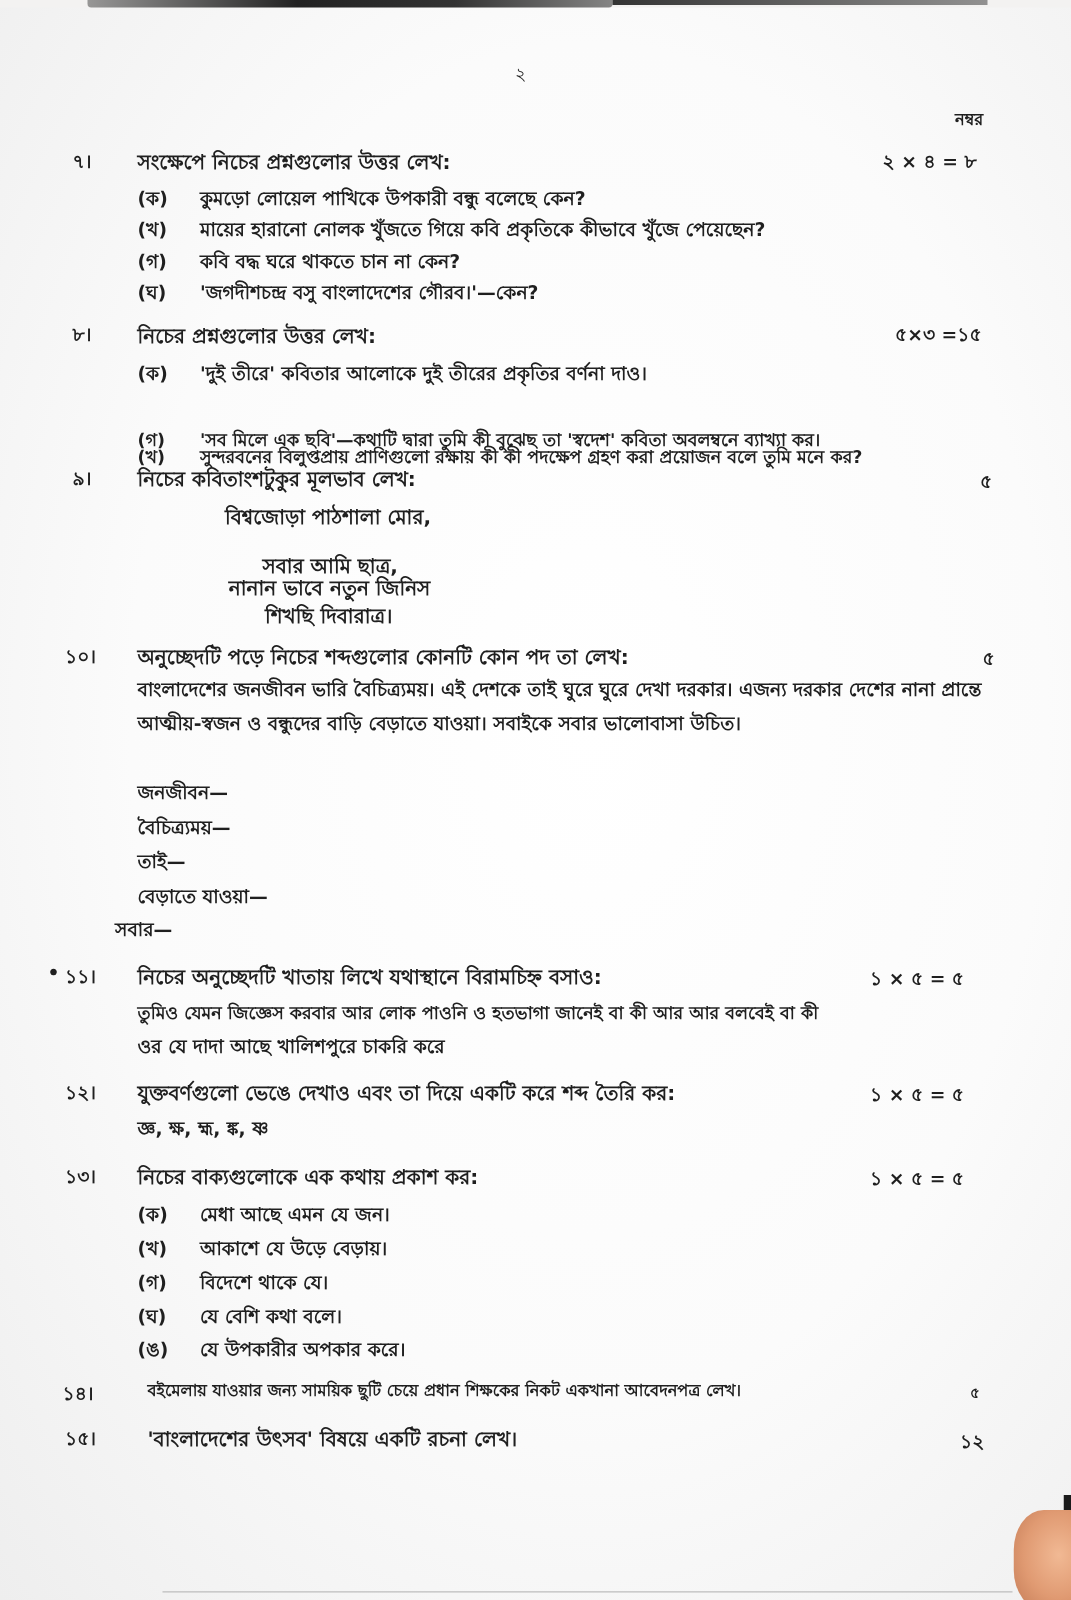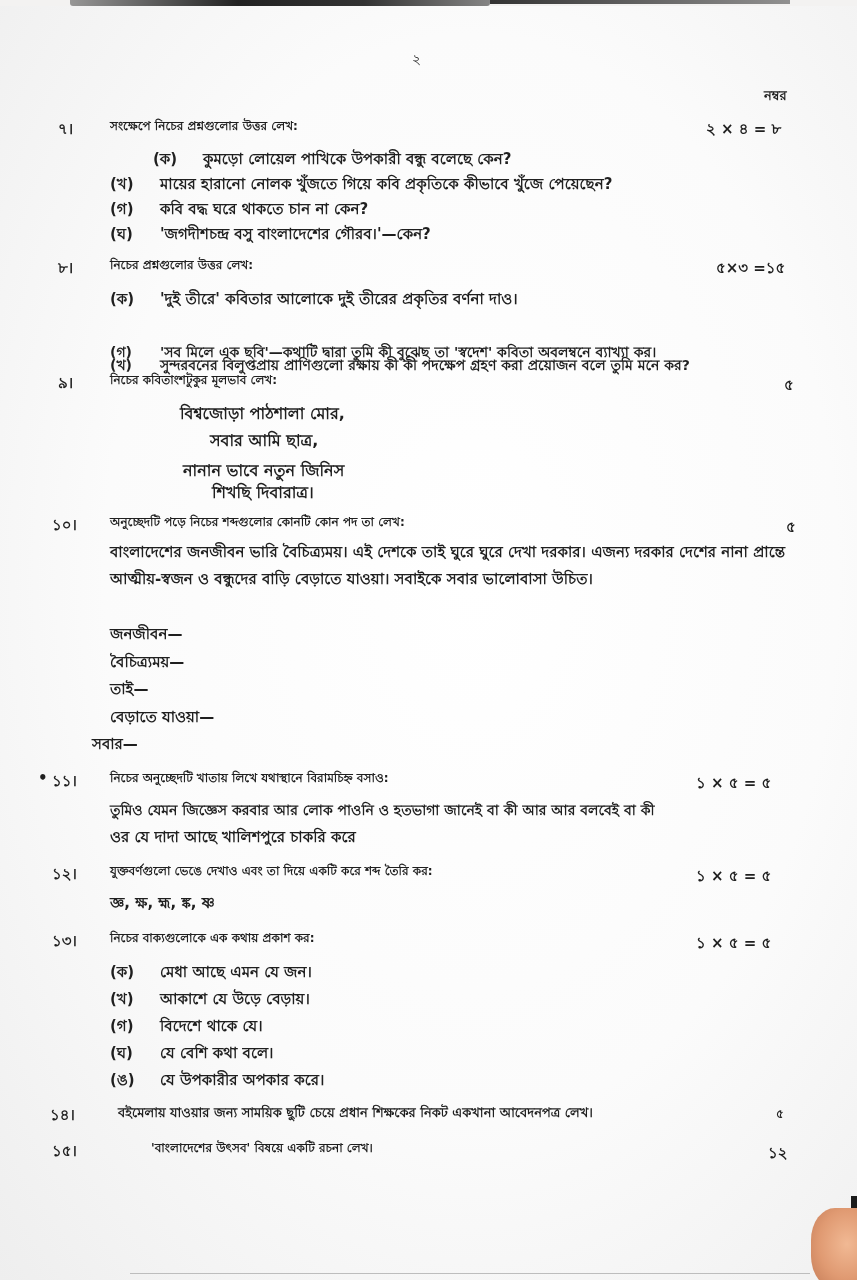--- a/index.html
+++ b/index.html
@@ -20,21 +20,21 @@
     background: linear-gradient(90deg, #333, rgba(80,80,80,0.6));
   }
   .paper {
     position: absolute; left: 0; top: 6px; width: 857px; height: 1274px;
     background: radial-gradient(ellipse at 55% 45%, #ffffff 0%, #fbfbfb 55%, #eeeeee 100%);
   }
   .abs { position: absolute; white-space: nowrap; }
   .pageno { left: 412px; top: 48px; font-size: 14px; }
   .marks-head { left: 764px; top: 86px; font-size: 13px; font-weight: bold; }
   .qnum { font-size: 15px; font-weight: bold; }
-  .qtext { font-size: 12px; font-weight: bold; }
+  .qtext { font-size: 16px; font-weight: bold; }
   .mark { font-size: 15px; font-weight: bold; }
   .sub { font-size: 15px; font-weight: bold; }
   .sublabel { display: inline-block; width: 50px; }
   .poem { font-size: 16px; font-weight: bold; }
   .para { font-size: 15px; font-weight: bold; line-height: 27px; white-space: normal; width: 690px; }
   .thumb {
     position: absolute; right: -14px; top: 1208px; width: 60px; height: 80px;
     border-radius: 40% 0 0 40%;
     background: radial-gradient(ellipse at 60% 45%, #f1b994 0%, #e09a72 55%, #c27a55 100%);
   }
@@ -52,37 +52,37 @@
 <div class="paper"></div>
 <div class="topband"></div>
 <div class="topband2"></div>
 
 <div class="abs pageno">২</div>
 <div class="abs marks-head">নম্বর</div>
 
 <div class="abs qnum" style="left:58px;top:117px;">৭।</div>
 <div class="abs qtext" style="left:110px;top:117px;">সংক্ষেপে নিচের প্রশ্নগুলোর উত্তর লেখ:</div>
 <div class="abs mark" style="left:706px;top:117px;">২ × ৪ = ৮</div>
-<div class="abs sub" style="left:110px;top:147px;margin-left:43px;"><span class="sublabel">(ক)</span><span>কুমড়ো লোয়েল পাখিকে উপকারী বন্ধু বলেছে কেন?</span></div>
+<div class="abs sub" style="left:110px;top:147px;"><span class="sublabel">(ক)</span><span>কুমড়ো লোয়েল পাখিকে উপকারী বন্ধু বলেছে কেন?</span></div>
 <div class="abs sub" style="left:110px;top:172px;"><span class="sublabel">(খ)</span><span>মায়ের হারানো নোলক খুঁজতে গিয়ে কবি প্রকৃতিকে কীভাবে খুঁজে পেয়েছেন?</span></div>
 <div class="abs sub" style="left:110px;top:197px;"><span class="sublabel">(গ)</span><span>কবি বদ্ধ ঘরে থাকতে চান না কেন?</span></div>
 <div class="abs sub" style="left:110px;top:222px;"><span class="sublabel">(ঘ)</span><span>'জগদীশচন্দ্র বসু বাংলাদেশের গৌরব।'—কেন?</span></div>
 
 <div class="abs qnum" style="left:58px;top:256px;">৮।</div>
 <div class="abs qtext" style="left:110px;top:256px;">নিচের প্রশ্নগুলোর উত্তর লেখ:</div>
 <div class="abs mark" style="left:716px;top:256px;">৫×৩ =১৫</div>
 <div class="abs sub" style="left:110px;top:287px;"><span class="sublabel">(ক)</span><span>'দুই তীরে' কবিতার আলোকে দুই তীরের প্রকৃতির বর্ণনা দাও।</span></div>
 <div class="abs sub" style="left:110px;top:314px;font-size:14px;margin-top:40px;"><span class="sublabel">(খ)</span><span>সুন্দরবনের বিলুপ্তপ্রায় প্রাণিগুলো রক্ষায় কী কী পদক্ষেপ গ্রহণ করা প্রয়োজন বলে তুমি মনে কর?</span></div>
 <div class="abs sub" style="left:110px;top:341px;font-size:14px;"><span class="sublabel">(গ)</span><span>'সব মিলে এক ছবি'—কথাটি দ্বারা তুমি কী বুঝেছ তা 'স্বদেশ' কবিতা অবলম্বনে ব্যাখ্যা কর।</span></div>
 
 <div class="abs qnum" style="left:58px;top:371px;">৯।</div>
 <div class="abs qtext" style="left:110px;top:371px;">নিচের কবিতাংশটুকুর মূলভাব লেখ:</div>
 <div class="abs mark" style="left:784px;top:373px;">৫</div>
 <div class="abs poem" style="left:180px;top:401px;">বিশ্বজোড়া পাঠশালা মোর,</div>
-<div class="abs poem" style="left:210px;top:428px;">সবার আমি ছাত্র,</div>
+<div class="abs poem" style="left:210px;top:440px;">সবার আমি ছাত্র,</div>
 <div class="abs poem" style="left:183px;top:458px;">নানান ভাবে নতুন জিনিস</div>
 <div class="abs poem" style="left:212px;top:480px;text-align:right;">শিখছি দিবারাত্র।</div>
 
 <div class="abs qnum" style="left:52px;top:513px;">১০।</div>
 <div class="abs qtext" style="left:110px;top:513px;">অনুচ্ছেদটি পড়ে নিচের শব্দগুলোর কোনটি কোন পদ তা লেখ:</div>
 <div class="abs mark" style="left:786px;top:515px;">৫</div>
 <div class="abs para" style="left:110px;top:539px;">বাংলাদেশের জনজীবন ভারি বৈচিত্র্যময়। এই দেশকে তাই ঘুরে ঘুরে দেখা দরকার। এজন্য দরকার দেশের নানা প্রান্তে আত্মীয়-স্বজন ও বন্ধুদের বাড়ি বেড়াতে যাওয়া। সবাইকে সবার ভালোবাসা উচিত।</div>
 <div class="abs sub" style="left:110px;top:622px;">জনজীবন—</div>
 <div class="abs sub" style="left:110px;top:650px;">বৈচিত্র্যময়—</div>
 <div class="abs sub" style="left:110px;top:677px;">তাই—</div>
@@ -108,18 +108,18 @@
 <div class="abs sub" style="left:110px;top:987px;"><span class="sublabel">(খ)</span><span>আকাশে যে উড়ে বেড়ায়।</span></div>
 <div class="abs sub" style="left:110px;top:1014px;"><span class="sublabel">(গ)</span><span>বিদেশে থাকে যে।</span></div>
 <div class="abs sub" style="left:110px;top:1041px;"><span class="sublabel">(ঘ)</span><span>যে বেশি কথা বলে।</span></div>
 <div class="abs sub" style="left:110px;top:1068px;"><span class="sublabel">(ঙ)</span><span>যে উপকারীর অপকার করে।</span></div>
 
 <div class="abs qnum" style="left:50px;top:1103px;">১৪।</div>
 <div class="abs qtext" style="left:118px;top:1103px;font-size:13px;">বইমেলায় যাওয়ার জন্য সাময়িক ছুটি চেয়ে প্রধান শিক্ষকের নিকট একখানা আবেদনপত্র লেখ।</div>
 <div class="abs mark" style="left:776px;top:1105px;font-size:12px;">৫</div>
 
 <div class="abs qnum" style="left:52px;top:1139px;">১৫।</div>
-<div class="abs qtext" style="left:118px;top:1139px;margin-left:33px;">'বাংলাদেশের উৎসব' বিষয়ে একটি রচনা লেখ।</div>
+<div class="abs qtext" style="left:118px;top:1139px;">'বাংলাদেশের উৎসব' বিষয়ে একটি রচনা লেখ।</div>
 <div class="abs mark" style="left:768px;top:1141px;">১২</div>
 
 <div class="bottom-line"></div>
 <div class="thumb-edge"></div>
 <div class="thumb"></div>
 
 </body></html>

